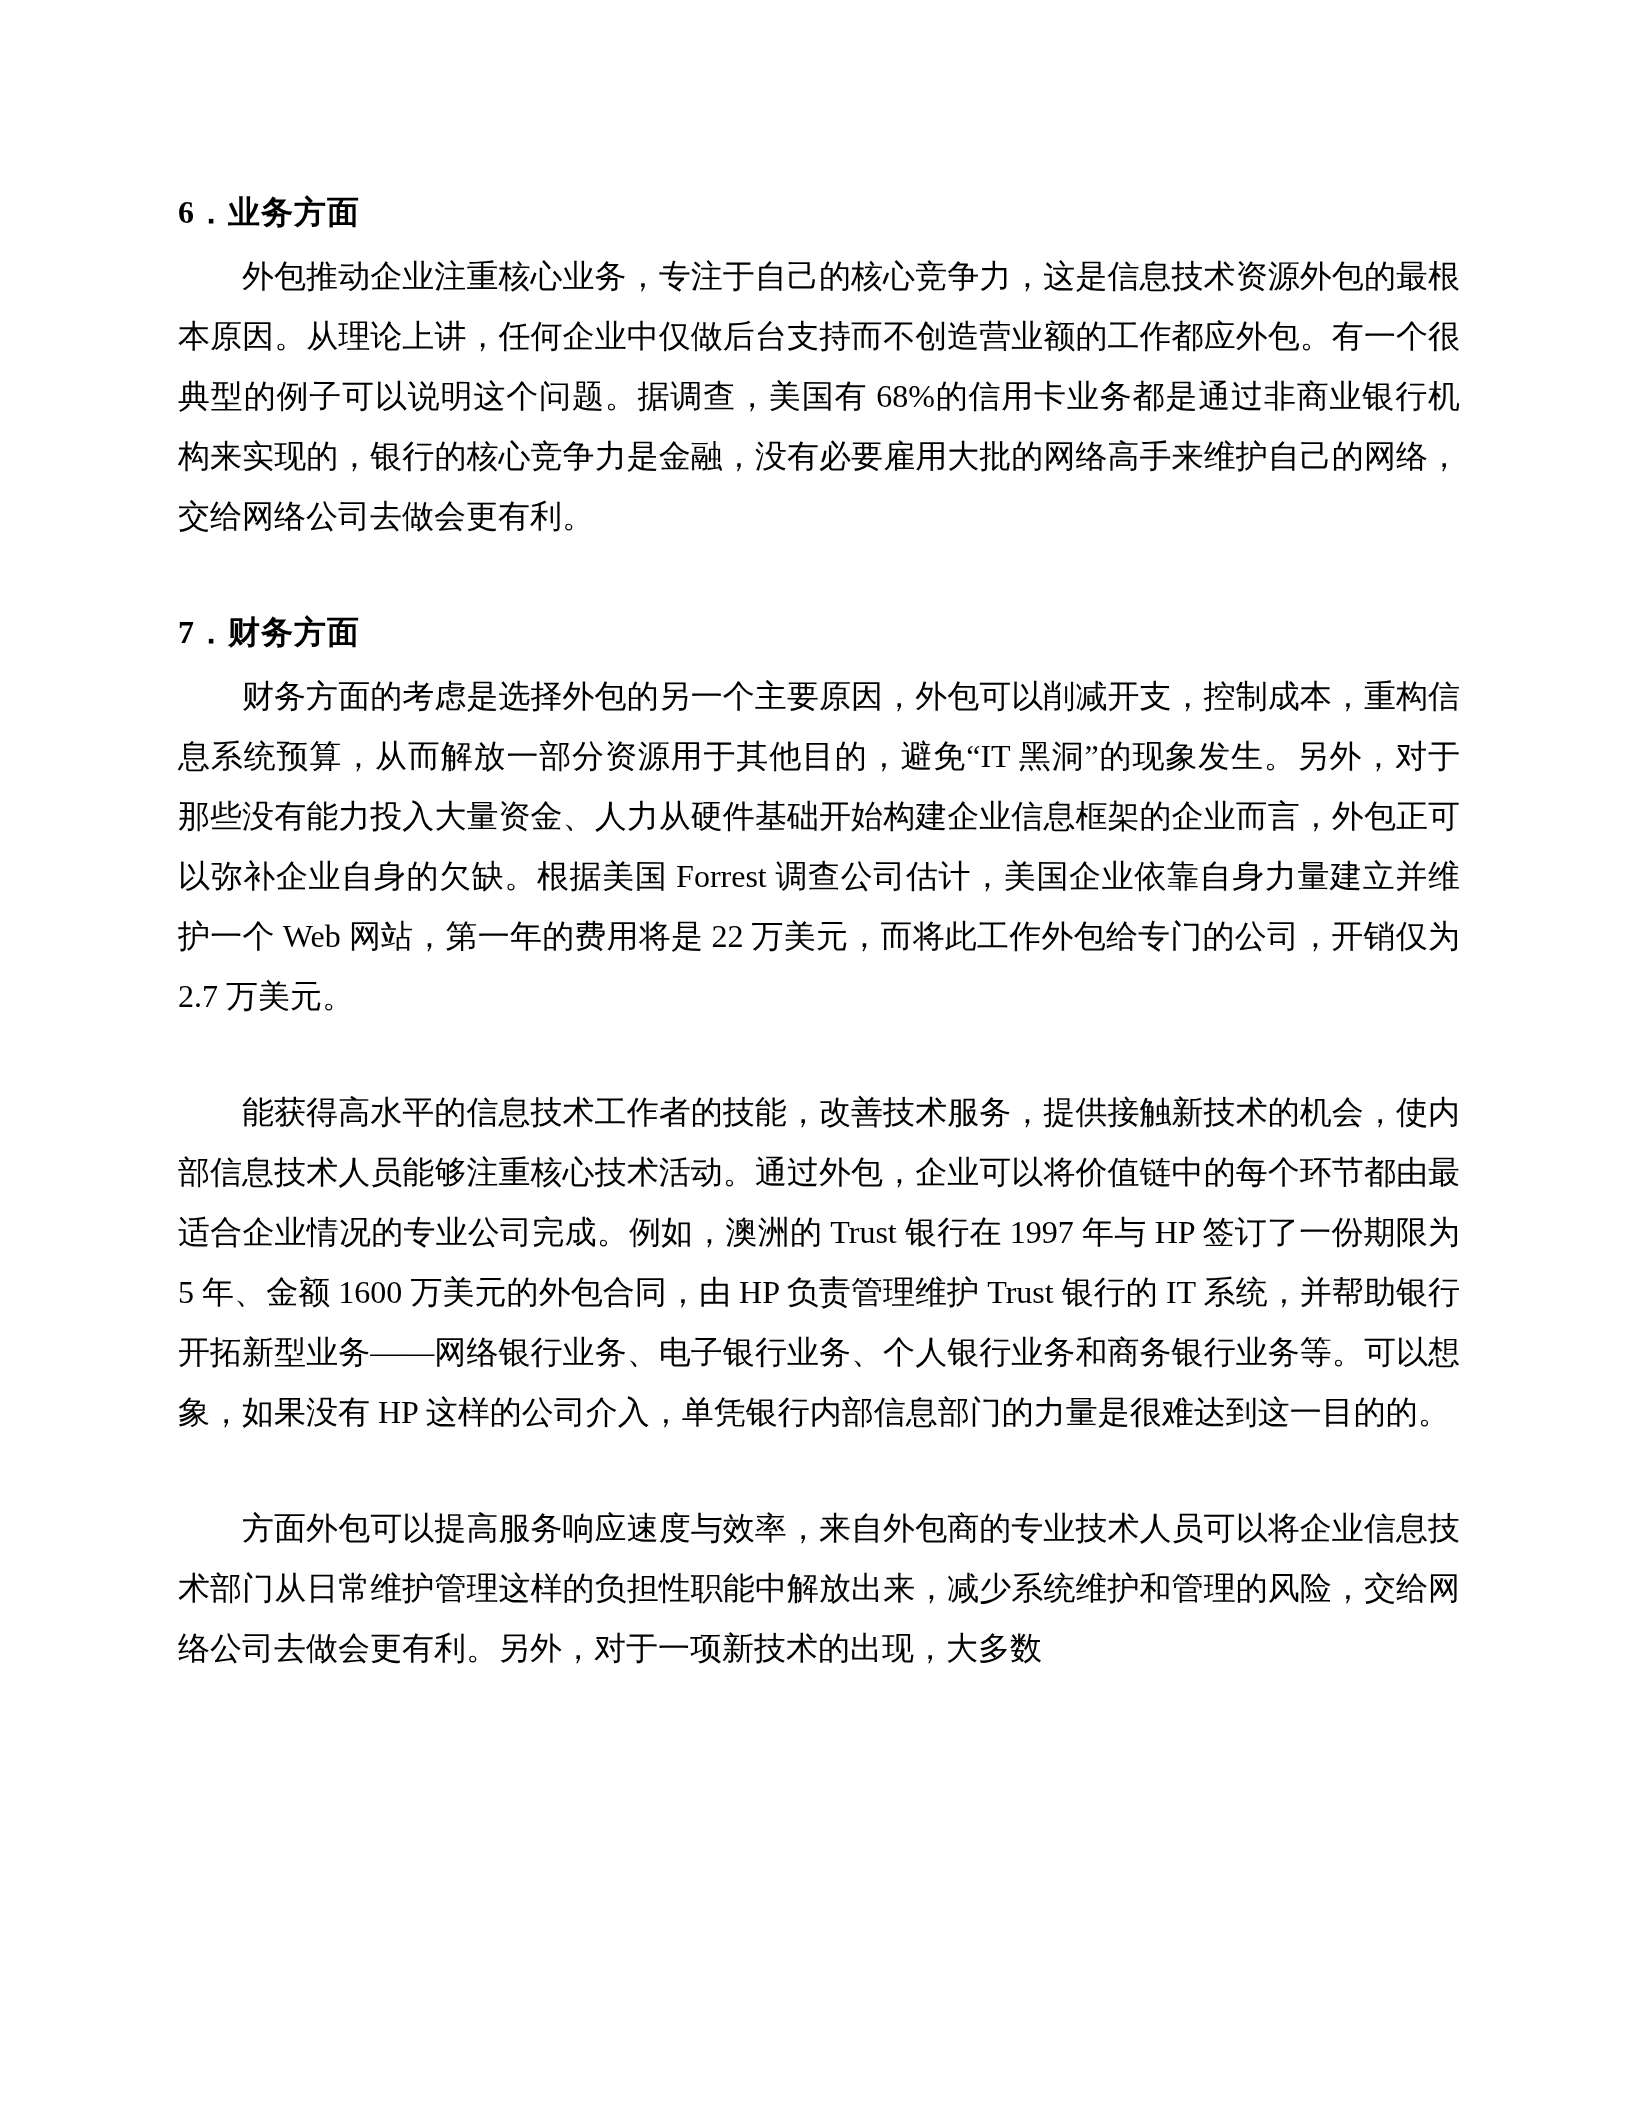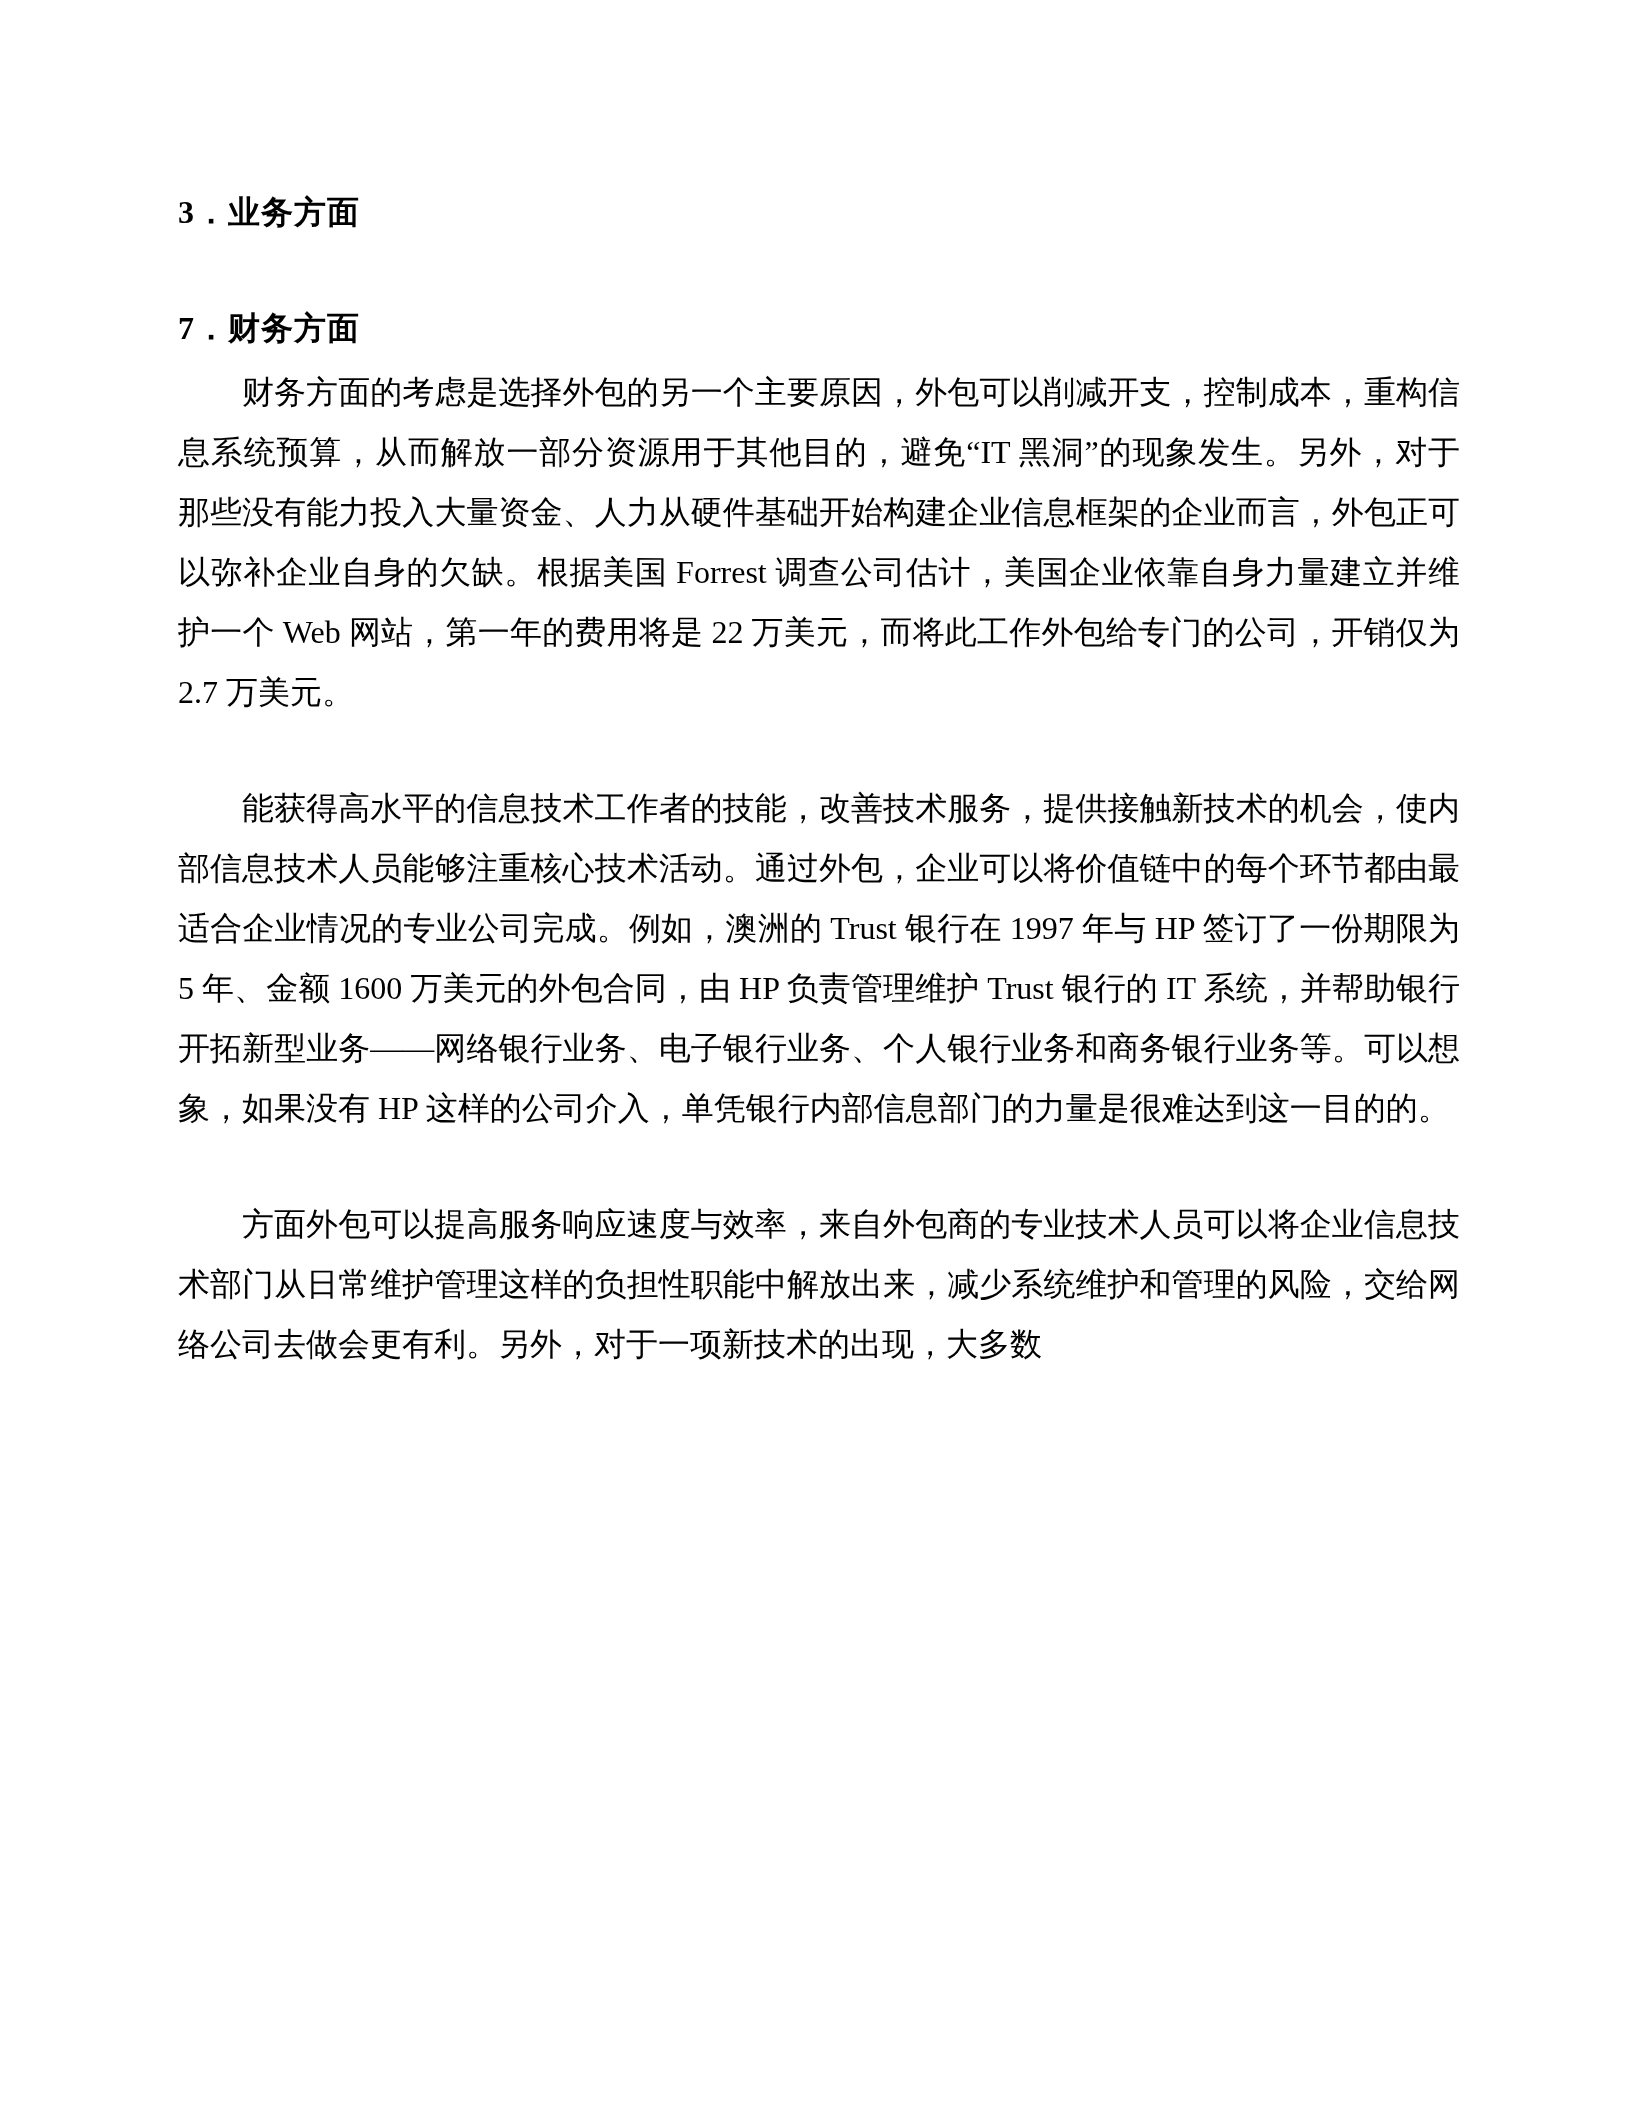--- a/index.html
+++ b/index.html
@@ -36,21 +36,22 @@
     text-indent: 64px;
     word-break: break-all;
   }
 </style>
 </head>
 <body>
 
 <div class="page">
 
   <section class="section">
-    <h2 class="section-heading">3．业务方面</h2>
+    <h2 class="section-heading">6．业务方面</h2>
+    <p class="section-paragraph">外包推动企业注重核心业务，专注于自己的核心竞争力，这是信息技术资源外包的最根本原因。从理论上讲，任何企业中仅做后台支持而不创造营业额的工作都应外包。有一个很典型的例子可以说明这个问题。据调查，美国有 68%的信用卡业务都是通过非商业银行机构来实现的，银行的核心竞争力是金融，没有必要雇用大批的网络高手来维护自己的网络，交给网络公司去做会更有利。</p>
   </section>
 
   <section class="section">
     <h2 class="section-heading">7．财务方面</h2>
     <p class="section-paragraph">财务方面的考虑是选择外包的另一个主要原因，外包可以削减开支，控制成本，重构信息系统预算，从而解放一部分资源用于其他目的，避免“IT 黑洞”的现象发生。另外，对于那些没有能力投入大量资金、人力从硬件基础开始构建企业信息框架的企业而言，外包正可以弥补企业自身的欠缺。根据美国 Forrest 调查公司估计，美国企业依靠自身力量建立并维护一个 Web 网站，第一年的费用将是 22 万美元，而将此工作外包给专门的公司，开销仅为 2.7 万美元。</p>
   </section>
 
   <section class="section">
     <p class="section-paragraph">能获得高水平的信息技术工作者的技能，改善技术服务，提供接触新技术的机会，使内部信息技术人员能够注重核心技术活动。通过外包，企业可以将价值链中的每个环节都由最适合企业情况的专业公司完成。例如，澳洲的 Trust 银行在 1997 年与 HP 签订了一份期限为 5 年、金额 1600 万美元的外包合同，由 HP 负责管理维护 Trust 银行的 IT 系统，并帮助银行开拓新型业务——网络银行业务、电子银行业务、个人银行业务和商务银行业务等。可以想象，如果没有 HP 这样的公司介入，单凭银行内部信息部门的力量是很难达到这一目的的。</p>
   </section>

